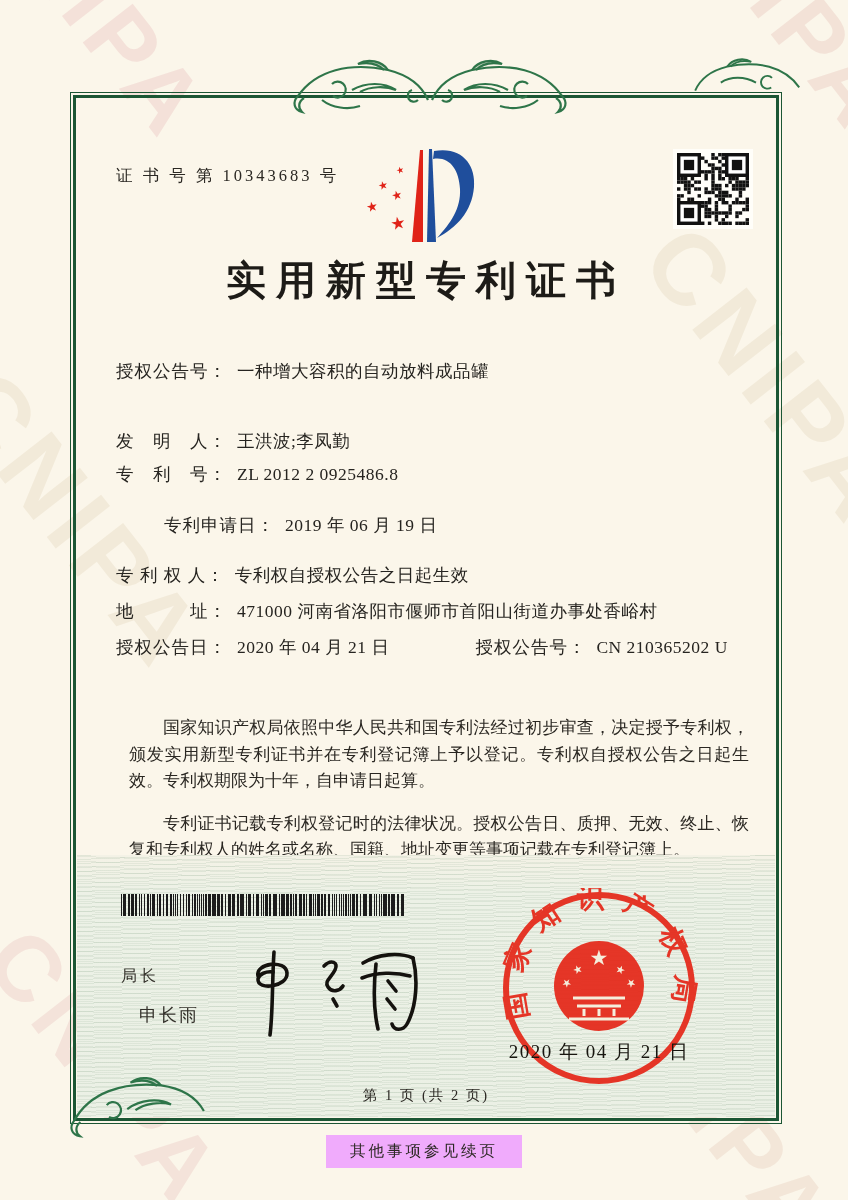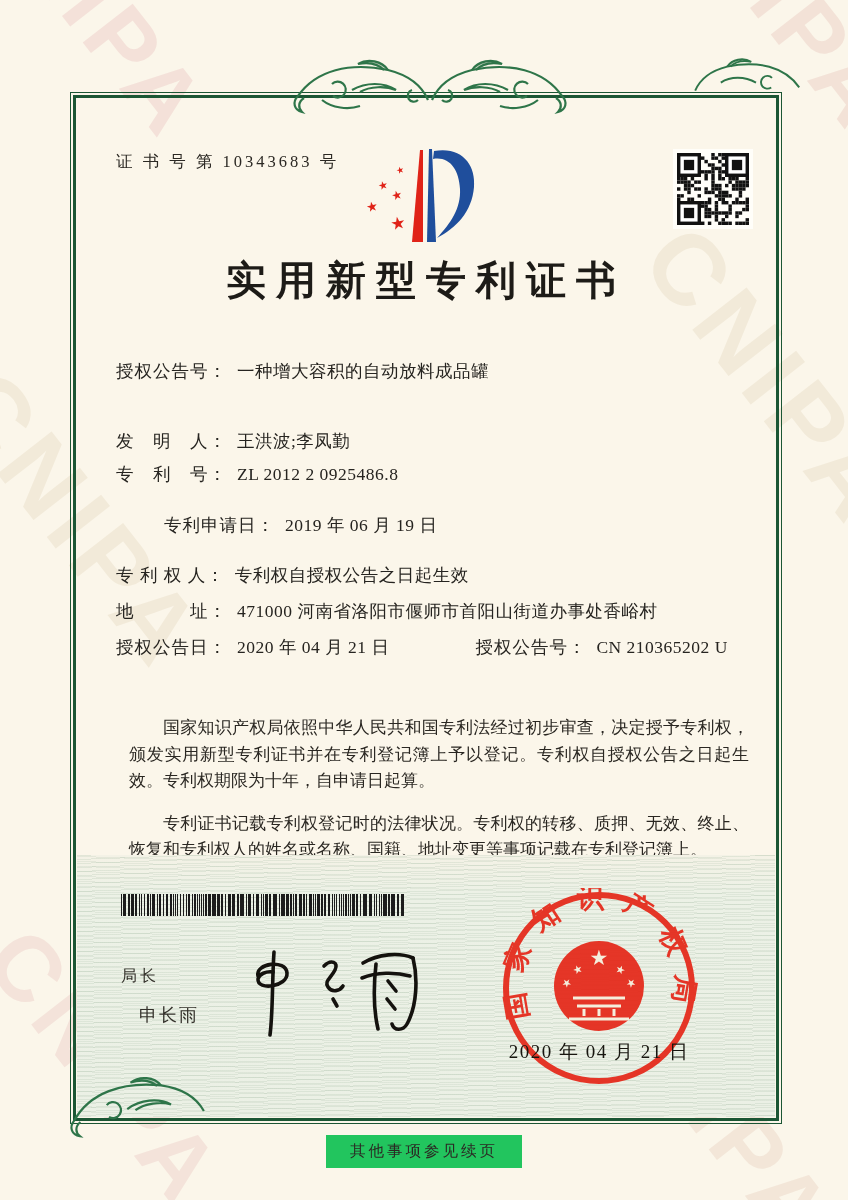--- a/index.html
+++ b/index.html
@@ -14,21 +14,21 @@
   .wm4{left:-95px;top:462px;font-size:100px;color:#f2ead9;}
   .wm5{left:-55px;top:1015px;font-size:92px;color:#f4e3da;}
   .wm6{left:556px;top:1055px;font-size:92px;color:#f3e6d8;}
   
   .frame{position:absolute;left:70px;top:92px;width:710px;height:1030px;
          border:1px solid #1b5634;z-index:1;}
   .frame::after{content:"";position:absolute;inset:2px;border:3px solid #1b5634;pointer-events:none;}
   
   .orn{position:absolute;z-index:2;}
   
-  .certno{position:absolute;left:45px;top:58px;font-size:16.5px;letter-spacing:3px;color:#2b2823;}
+  .certno{position:absolute;left:45px;top:72px;font-size:16.5px;letter-spacing:3px;color:#2b2823;}
   .qrbox{position:absolute;left:602px;top:56px;width:80px;height:80px;background:#fffef9;}
   .qrbox svg{position:absolute;left:4px;top:4px;}
   .logo{position:absolute;left:290px;top:52px;}
   .title{position:absolute;left:0;top:160px;width:100%;text-align:center;
          font-size:40px;font-weight:600;letter-spacing:10px;color:#1d1b17;}
   
   .frow{position:absolute;left:45px;white-space:nowrap;font-size:17.5px;color:#262420;}
   .flabel{margin-right:10px;letter-spacing:1px;}
   .fvalue{letter-spacing:0.5px;}
   .gpair2{margin-left:86px;}
@@ -47,21 +47,21 @@
   .signame{position:absolute;left:42px;top:148px;font-family:"Liberation Sans","DejaVu Sans",sans-serif;
            font-size:18px;letter-spacing:2px;color:#33302a;margin-left:20px;}
   .sig{position:absolute;left:159px;top:81px;}
   .seal{position:absolute;left:422px;top:33px;opacity:.95;}
   .sealdate{position:absolute;left:412px;top:184px;width:220px;text-align:center;
             font-size:19px;letter-spacing:1.5px;color:#17150f;z-index:3;}
   .pageno{position:absolute;left:0;top:231px;width:100%;text-align:center;
           font-size:14.5px;letter-spacing:2px;color:#2b2823;}
   
   .chip{position:absolute;left:0;right:0;top:1135px;text-align:center;z-index:2;}
-  .chip span{display:inline-block;background:#22c55e;padding:6px 24px;font-size:15.5px;
+  .chip span{display:inline-block;background:#f0abfc;padding:6px 24px;font-size:15.5px;
              letter-spacing:3px;color:#2b2823;}
 </style>
 </head>
 <body>
 
 <div class="page">
 
   <div class="wm wm1">CNIPA</div>
   <div class="wm wm2">CNIPA</div>
   <div class="wm wm3">CNIPA</div>
@@ -255,21 +255,21 @@
         <div class="frow" style="top: 336px;"><span class="flabel">发　明　人：</span><span class="fvalue">王洪波;李凤勤</span></div>
         <div class="frow" style="top: 369px;"><span class="flabel">专　利　号：</span><span class="fvalue">ZL 2012 2 0925486.8</span></div>
         <div class="frow" style="top: 420px; margin-left: 48px;"><span class="flabel">专利申请日：</span><span class="fvalue">2019 年 06 月 19 日</span></div>
         <div class="frow" style="top: 470px;"><span class="flabel">专 利 权 人：</span><span class="fvalue">专利权自授权公告之日起生效</span></div>
         <div class="frow" style="top: 506px;"><span class="flabel">地　　　址：</span><span class="fvalue">471000 河南省洛阳市偃师市首阳山街道办事处香峪村</span></div>
         <div class="frow" style="top: 542px;"><span class="flabel ">授权公告日：</span><span class="fvalue">2020 年 04 月 21 日</span><span class="flabel gpair2">授权公告号：</span><span class="fvalue">CN 210365202 U</span></div>
       </div>
 
     <div class="bodywrap" id="paras">
         <p class="bodyp">国家知识产权局依照中华人民共和国专利法经过初步审查，决定授予专利权，颁发实用新型专利证书并在专利登记簿上予以登记。专利权自授权公告之日起生效。专利权期限为十年，自申请日起算。</p>
-        <p class="bodyp">专利证书记载专利权登记时的法律状况。专利权的转移、质押、无效、终止、恢复和专利权人的姓名或名称、国籍、地址变更等事项记载在专利登记簿上。</p>
+        <p class="bodyp">专利证书记载专利权登记时的法律状况。授权公告日、质押、无效、终止、恢复和专利权人的姓名或名称、国籍、地址变更等事项记载在专利登记簿上。</p>
       </div>
 
     <div class="band">
 
       <svg class="barcode" id="barcode" width="285" height="22" viewBox="0 0 285 22">
           <rect x="0" y="0" width="1" height="22" fill="#1c1c1c"></rect>
           <rect x="2" y="0" width="3" height="22" fill="#1c1c1c"></rect>
           <rect x="7" y="0" width="2" height="22" fill="#1c1c1c"></rect>
           <rect x="10" y="0" width="3" height="22" fill="#1c1c1c"></rect>
           <rect x="14" y="0" width="2" height="22" fill="#1c1c1c"></rect>
@@ -391,20 +391,21 @@
           <g stroke="#f6efdd" stroke-width="3" fill="none">
             <path d="M74,110 h52"></path>
             <path d="M78,118 h44"></path>
             <path d="M70,131 h60"></path>
             <path d="M85,121 v7 M100,121 v7 M115,121 v7"></path>
           </g>
         </g>
       </svg>
       <div class="sealdate">2020 年 04 月 21 日</div>
 
+      <div class="pageno">第 1 页 (共 2 页)</div>
     </div>
   </div>
 
   <svg class="orn" style="left:292px;top:56px" width="140" height="64" viewBox="0 0 140 64">
     <g stroke="#2e7549" stroke-width="2.2" fill="none">
       <path d="M6,40 C24,14 58,6 96,14 C116,19 130,30 136,44"></path>
       <path d="M96,14 C90,5 76,2 66,8 C76,6 86,8 92,14" fill="#2e7549" fill-opacity=".3"></path>
       <path d="M6,40 C0,46 2,54 10,56 C6,52 6,46 12,42"></path>
       <path d="M40,28 a8,8 0 1 1 1,12"></path>
       <path d="M60,34 C74,26 92,26 104,34 C94,30 78,30 68,36"></path>

